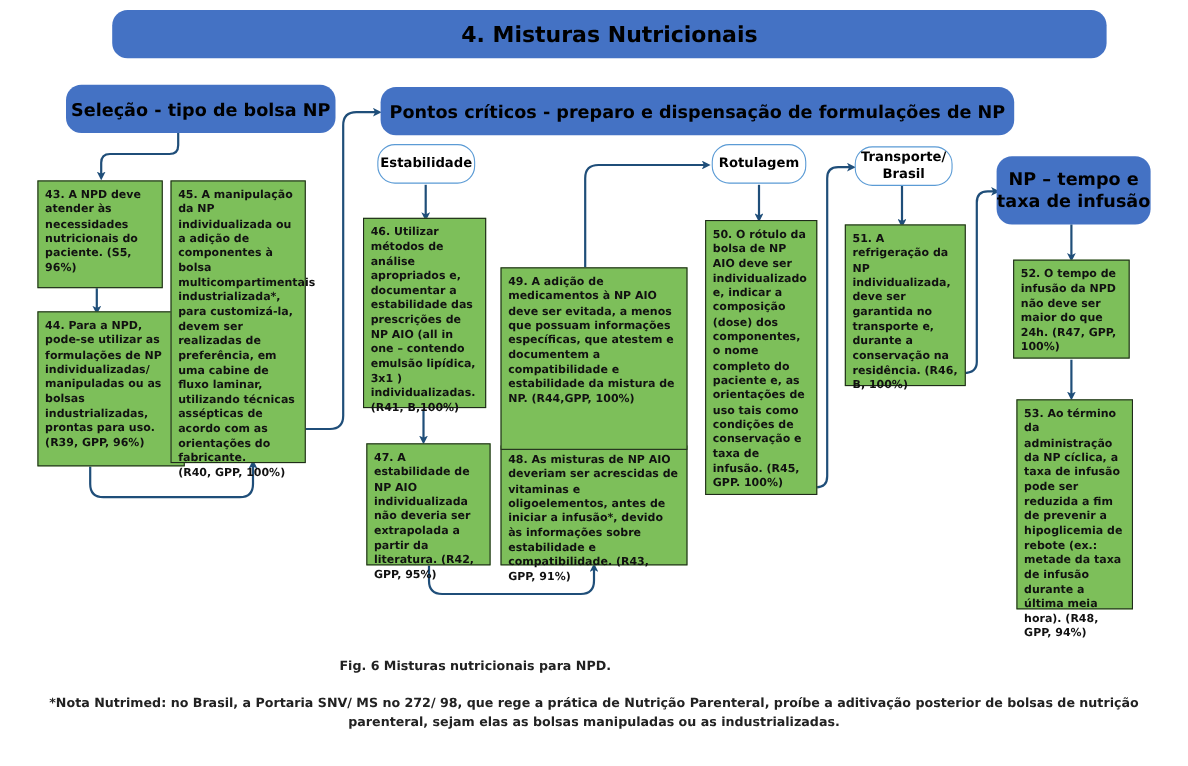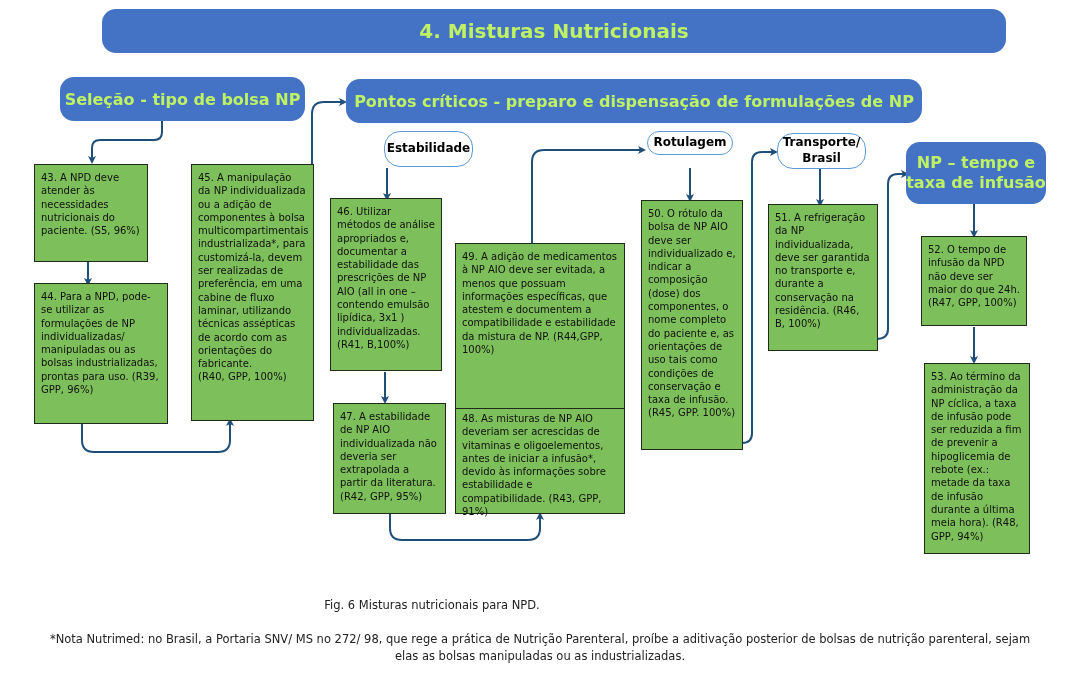--- a/index.html
+++ b/index.html
@@ -1,18 +1,18 @@
 <!DOCTYPE html>
 <html><head>
 <meta charset="utf-8">
 <style>
   html, body { margin:0; padding:0; }
   body { width:1080px; height:696px; background:#ffffff; position:relative; overflow:hidden; font-family:"DejaVu Sans", sans-serif; }
-  .abs { position:absolute; box-sizing:border-box; }
-  .banner { background:#4472c4; color:#bef264; font-weight:bold; display:flex; align-items:center; justify-content:center; text-align:center; }
+  .abs { position:absolute; box-sizing:border-box;font-weight:bold; }
+  .banner { background:#4472c4; color:#000000; font-weight:bold; display:flex; align-items:center; justify-content:center; text-align:center; }
   .main-title { left:102px; top:9px; width:904px; height:44px; border-radius:14px; font-size:20px; }
   .hdr1 { left:60px; top:77px; width:245px; height:44px; border-radius:14px; font-size:16px; }
   .hdr2 { left:346px; top:79px; width:576px; height:44px; border-radius:14px; font-size:16px; }
   .hdr3 { left:906px; top:142px; width:140px; height:62px; border-radius:14px; font-size:16px; line-height:1.25; }
   .pill { background:#fff; border:1.5px solid #5b9bd5; border-radius:16px; color:#000; font-weight:bold; font-size:12px; display:flex; align-items:center; justify-content:center; text-align:center; line-height:1.3; }
   .card { background:#7dbf5a; border:1.5px solid #1f2a1a; color:#111; font-size:10px; line-height:1.33; padding:6px 6px 4px 6px; white-space:pre-line; }
   svg.conn { position:absolute; left:0; top:0; width:1080px; height:696px; pointer-events:none; }
   .caption { left:0; top:598px; width:864px; text-align:center; font-size:11.5px; color:#222; }
   .note { left:40px; top:631px; width:1000px; text-align:center; font-size:11.5px; color:#222; line-height:1.5; }
 </style>
@@ -43,27 +43,27 @@
     <path d="M974,327 L974,360" marker-end="url(#ah)"></path>
   </g>
 </svg>
 
 <div class="abs banner main-title">4. Misturas Nutricionais</div>
 
 <div class="abs banner hdr1">Seleção - tipo de bolsa NP</div>
 <div class="abs banner hdr2">Pontos críticos - preparo e dispensação de formulações de NP</div>
 <div class="abs banner hdr3">NP – tempo e taxa de infusão</div>
 
-<div class="abs pill" style="left:343px;top:131px;width:89px;height:36px;margin-left:41px;">Estabilidade</div>
-<div class="abs pill" style="left:647px;top:131px;width:86px;height:24px;">Rotulagem</div>
+<div class="abs pill" style="left:343px;top:131px;width:89px;height:36px;">Estabilidade</div>
+<div class="abs pill" style="left:647px;top:131px;width:86px;height:36px;">Rotulagem</div>
 <div class="abs pill" style="left:777px;top:133px;width:89px;height:36px;">Transporte/ Brasil</div>
 
 <div class="abs card" style="left:34px;top:164px;width:114px;height:98px;">43. A NPD deve atender às necessidades nutricionais do paciente. (S5, 96%)</div>
 <div class="abs card" style="left:34px;top:283px;width:134px;height:141px;">44. Para a NPD, pode-se utilizar as formulações de NP individualizadas/ manipuladas ou as bolsas industrializadas, prontas para uso. (R39, GPP, 96%)</div>
-<div class="abs card" style="left:155px;top:164px;width:123px;height:257px;margin-left:36px;">45. A manipulação da NP individualizada ou a adição de componentes à bolsa multicompartimentais industrializada*, para customizá-la, devem ser realizadas de preferência, em uma cabine de fluxo laminar, utilizando técnicas assépticas de acordo com as orientações do fabricante.
+<div class="abs card" style="left:155px;top:164px;width:123px;height:257px;">45. A manipulação da NP individualizada ou a adição de componentes à bolsa multicompartimentais industrializada*, para customizá-la, devem ser realizadas de preferência, em uma cabine de fluxo laminar, utilizando técnicas assépticas de acordo com as orientações do fabricante.
 (R40, GPP, 100%)</div>
 <div class="abs card" style="left:330px;top:198px;width:112px;height:173px;">46. Utilizar métodos de análise apropriados e, documentar a estabilidade das prescrições de NP AIO (all in one – contendo emulsão lipídica, 3x1 ) individualizadas. (R41, B,100%)</div>
 <div class="abs card" style="left:333px;top:403px;width:113px;height:111px;">47. A estabilidade de NP AIO individualizada não deveria ser extrapolada a partir da literatura. (R42, GPP, 95%)</div>
 <div class="abs card" style="left:455px;top:405px;width:170px;height:109px;">48. As misturas de NP AIO deveriam ser acrescidas de vitaminas e oligoelementos, antes de iniciar a infusão*, devido às informações sobre estabilidade e compatibilidade. (R43, GPP, 91%)</div>
 <div class="abs card" style="left:455px;top:243px;width:170px;height:166px;">49. A adição de medicamentos à NP AIO deve ser evitada, a menos que possuam informações específicas, que atestem e documentem a compatibilidade e estabilidade da mistura de NP. (R44,GPP, 100%)</div>
 <div class="abs card" style="left:641px;top:200px;width:102px;height:250px;">50. O rótulo da bolsa de NP AIO deve ser individualizado e, indicar a composição (dose) dos componentes, o nome completo do paciente e, as orientações de uso tais como condições de conservação e taxa de infusão. (R45, GPP. 100%)</div>
 <div class="abs card" style="left:768px;top:204px;width:110px;height:147px;">51. A refrigeração da NP individualizada, deve ser garantida no transporte e, durante a conservação na residência. (R46, B, 100%)</div>
 <div class="abs card" style="left:921px;top:236px;width:106px;height:90px;">52. O tempo de infusão da NPD não deve ser maior do que 24h. (R47, GPP, 100%)</div>
 <div class="abs card" style="left:924px;top:363px;width:106px;height:191px;">53. Ao término da administração da NP cíclica, a taxa de infusão pode ser reduzida a fim de prevenir a hipoglicemia de rebote (ex.: metade da taxa de infusão durante a última meia hora). (R48, GPP, 94%)</div>
 

